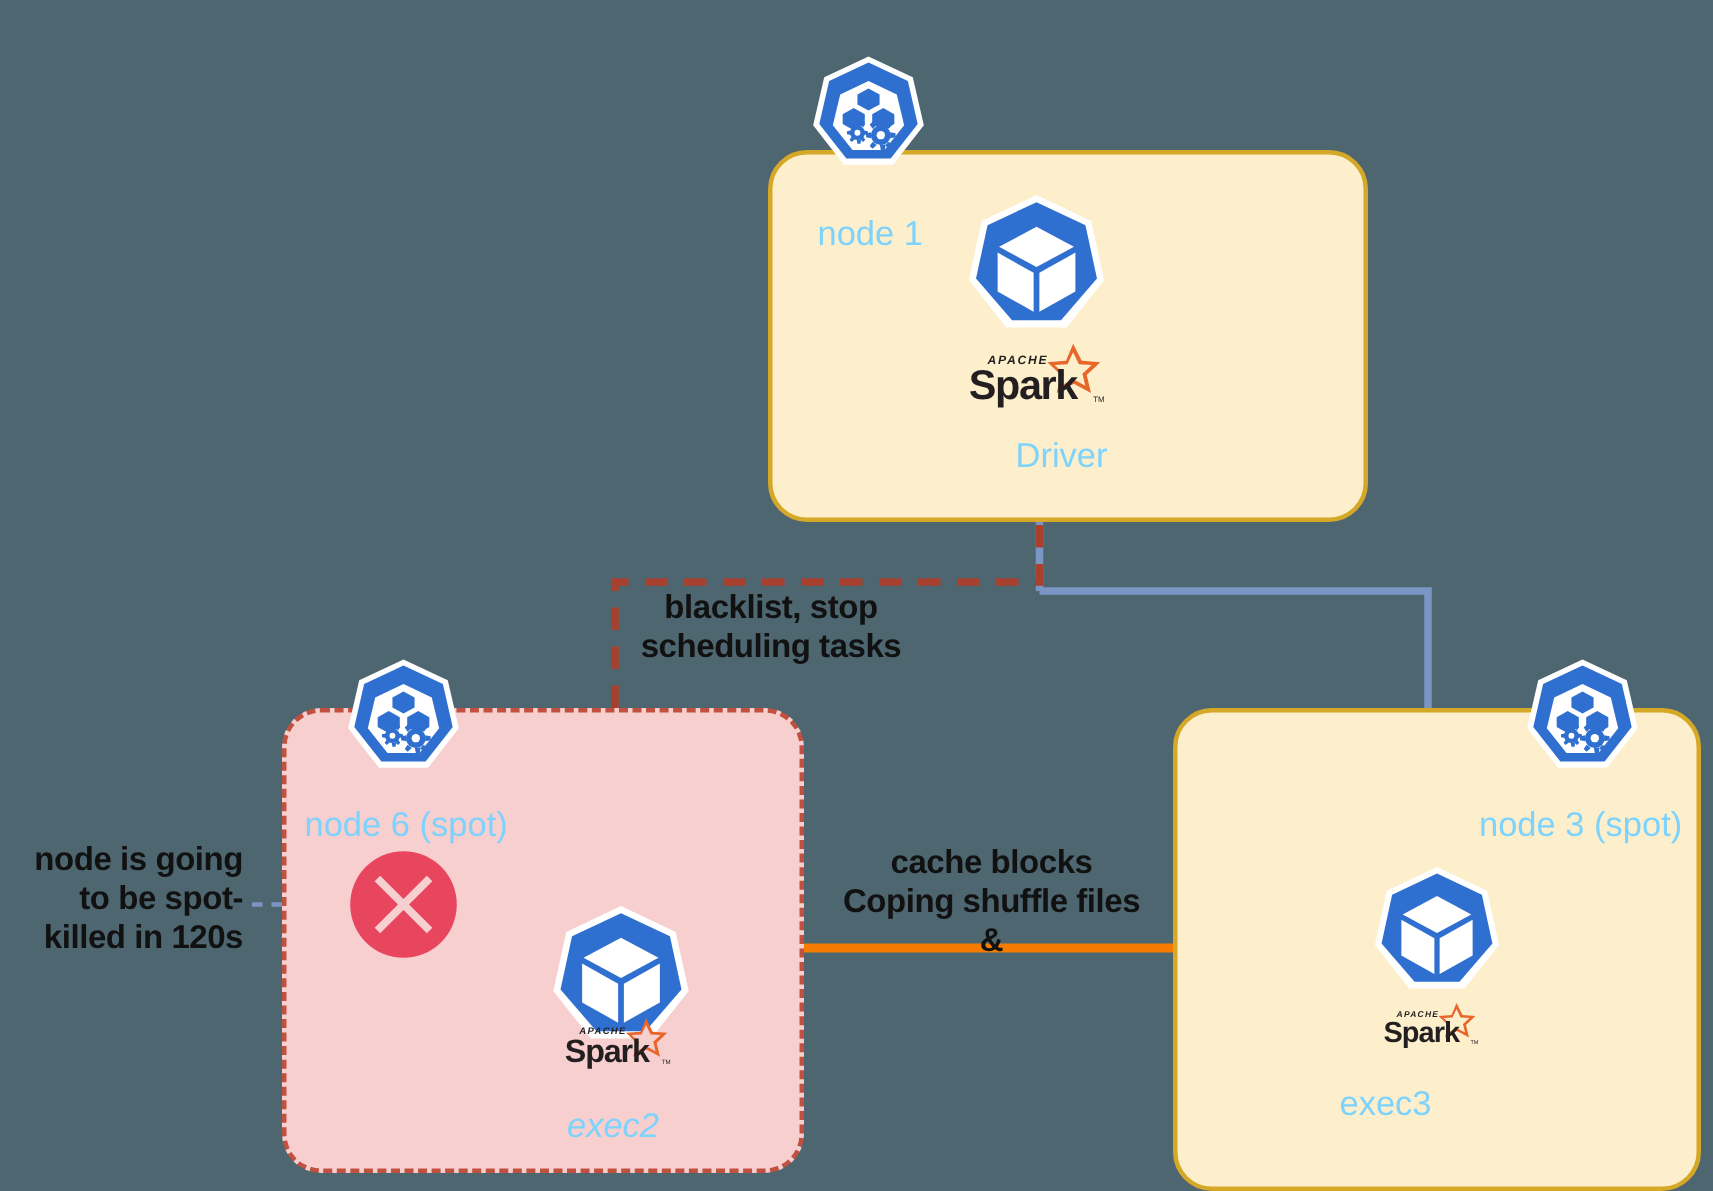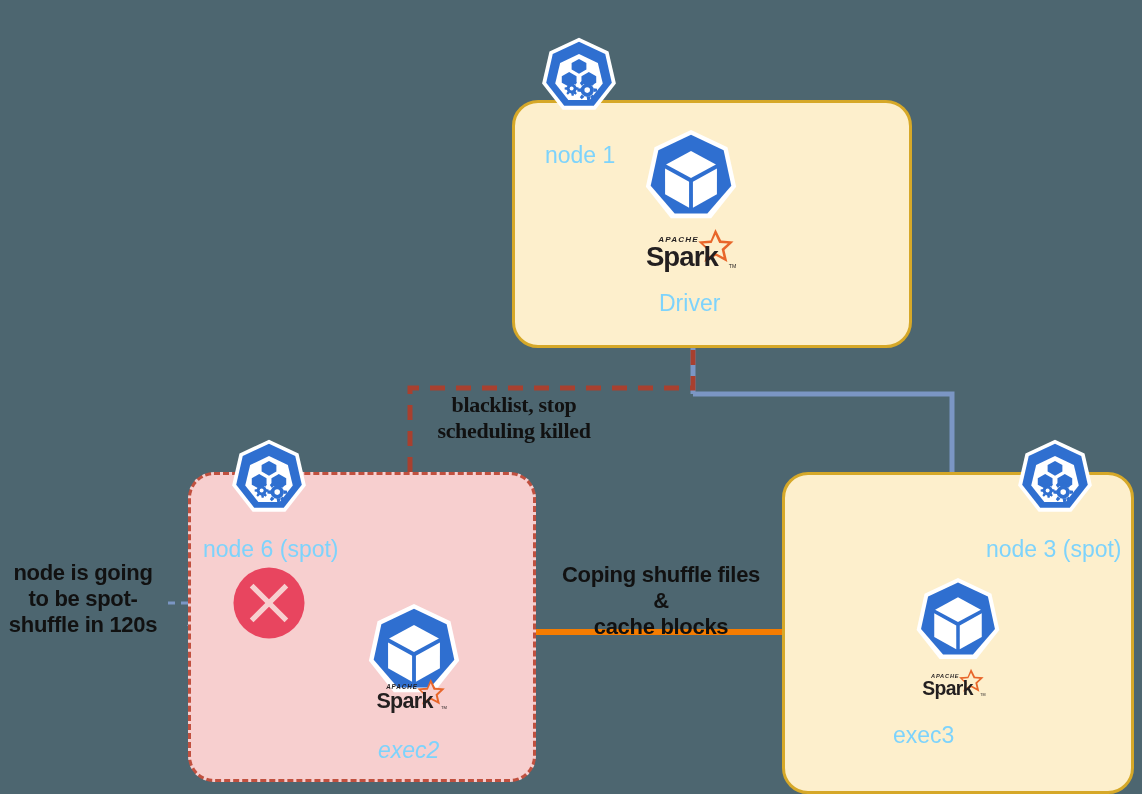--- a/index.html
+++ b/index.html
@@ -25,37 +25,37 @@
     position:absolute;
     color:#7dd3fc;
     font-size:23px;
     line-height:26px;
     white-space:nowrap;
     font-family:"Liberation Sans","DejaVu Sans",sans-serif;
   }
   #node1-label{left:545px;top:142px;}
   #node2-label{left:203px;top:536px;}
   #node3-label{left:986px;top:536px;}
-  #driver-label{left:659px;top:290px;text-align:center;}
+  #driver-label{left:677px;top:290px;text-align:center;}
   #exec2-label{left:378px;top:737px;font-style:italic;}
   #exec3-label{left:893px;top:722px;}
 
   
   .annot{
     position:absolute;
     color:#111111;
     font-weight:bold;
     font-size:22px;
     line-height:26px;
     letter-spacing:-0.3px;
     font-family:"Liberation Sans","DejaVu Sans",sans-serif;
     text-align:center;
   }
-  #annot-spotkill{left:4px;top:560px;width:158px;text-align:center;}
-  #annot-blacklist{left:424px;top:392px;width:180px;font-family:Liberation Serif, serif;}
+  #annot-spotkill{left:4px;top:560px;width:158px;text-align:right;}
+  #annot-blacklist{left:424px;top:392px;width:180px;}
   #annot-copy{left:552px;top:562px;width:218px;text-align:center;}
 
   
   .icon{position:absolute;}
   .k8s-ic{width:82px;height:82px;}
   .cube-ic{width:96px;height:100px;}
   .cube-ic.sm{width:88px;height:92px;}
 
   #k8s-node1{left:538px;top:36px;}
   #k8s-node2{left:228px;top:438px;}
@@ -243,26 +243,26 @@
   <div class="box-label" id="node1-label">node 1</div>
   <div class="box-label" id="driver-label">Driver</div>
   <div class="box-label" id="node2-label">node 6 (spot)</div>
   <div class="box-label" id="exec2-label">exec2</div>
   <div class="box-label" id="node3-label">node 3 (spot)</div>
   <div class="box-label" id="exec3-label">exec3</div>
 
   <div class="annot" id="annot-spotkill">
     <div>node is going</div>
     <div>to be spot-</div>
-    <div>shuffle in 120s</div>
+    <div>killed in 120s</div>
   </div>
 
   <div class="annot" id="annot-blacklist">
     <div>blacklist, stop</div>
-    <div>scheduling killed</div>
+    <div>scheduling tasks</div>
   </div>
 
   <div class="annot" id="annot-copy">
+    <div>cache blocks</div>
     <div>Coping shuffle files &amp;</div>
-    <div>cache blocks</div>
   </div>
 
 </div>
 
 </body></html>

